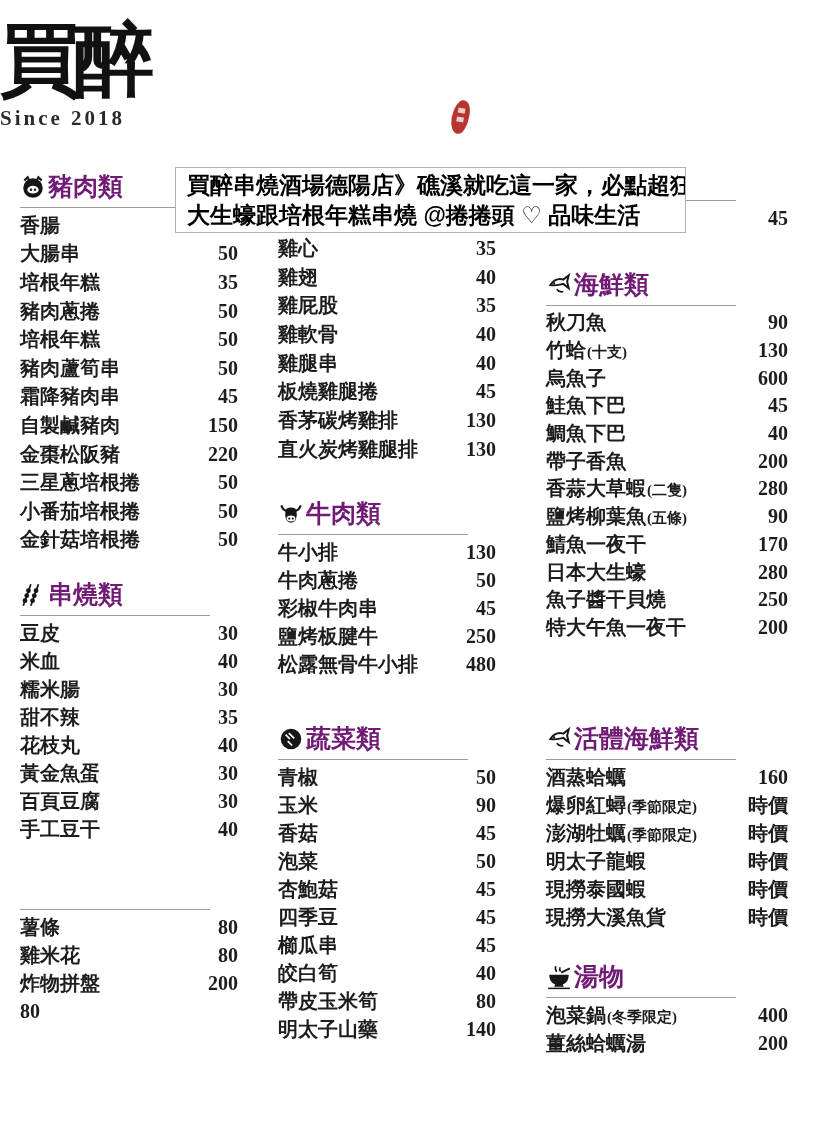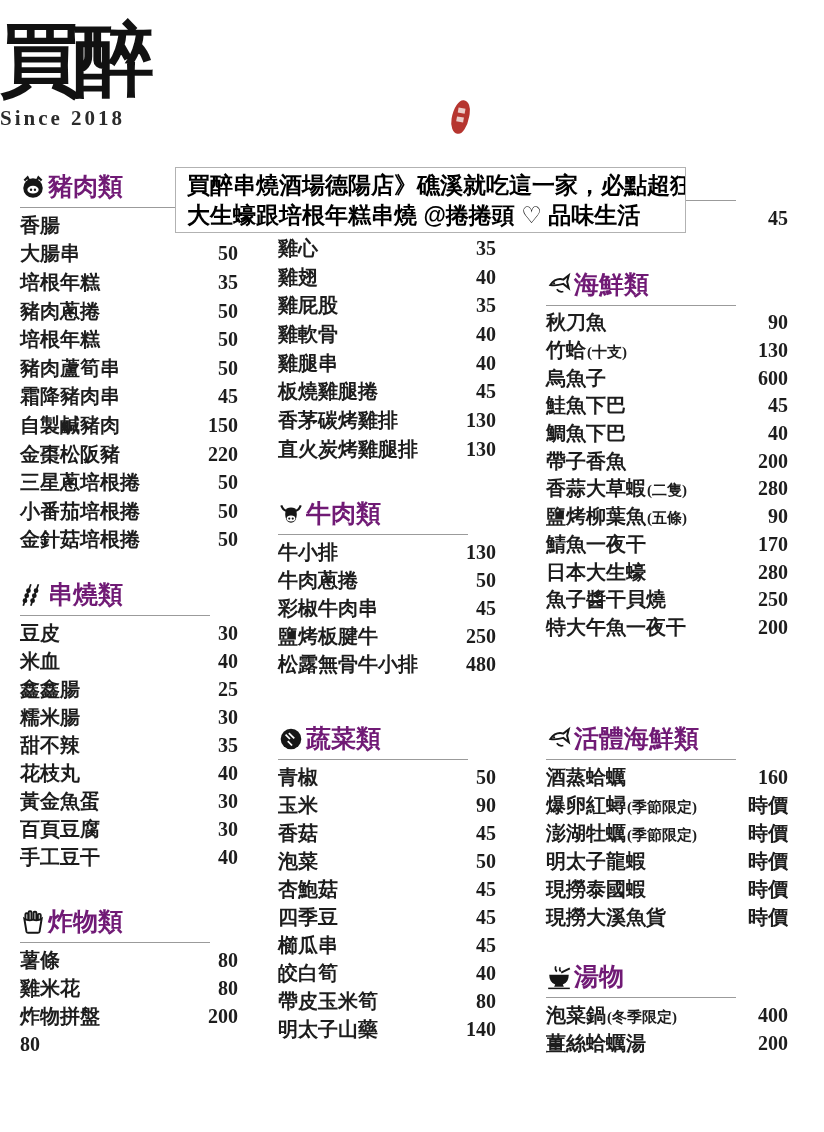--- a/index.html
+++ b/index.html
@@ -138,24 +138,20 @@
   <div class="sec-items" style="--rh:28px">
       <div class="menu-row">
         <span class="item-name">豆皮</span>
         <span class="item-price">30</span>
       </div>
       <div class="menu-row">
         <span class="item-name">米血</span>
         <span class="item-price">40</span>
       </div>
       <div class="menu-row">
-        <span class="item-name">鑫鑫腸</span>
-        <span class="item-price">25</span>
-      </div>
-      <div class="menu-row">
         <span class="item-name">糯米腸</span>
         <span class="item-price">30</span>
       </div>
       <div class="menu-row">
         <span class="item-name">甜不辣</span>
         <span class="item-price">35</span>
       </div>
       <div class="menu-row">
         <span class="item-name">花枝丸</span>
         <span class="item-price">40</span>
@@ -169,34 +165,20 @@
         <span class="item-price">30</span>
       </div>
       <div class="menu-row">
         <span class="item-name">手工豆干</span>
         <span class="item-price">40</span>
       </div>
     </div>
 </section>
 
 <section class="menu-section" style="left:20px;top:905px;width:218px">
-  <div class="sec-header">
-    <span class="sec-icon">
-      <svg viewBox="0 0 24 24">
-          <g stroke="#161616" stroke-width="1.8" fill="#fff">
-            <rect x="8" y="2" width="2.6" height="9" rx="1"></rect>
-            <rect x="12.5" y="2.5" width="2.6" height="9" rx="1"></rect>
-            <rect x="5" y="4" width="2.6" height="8" rx="1"></rect>
-            <rect x="16.5" y="4.5" width="2.6" height="8" rx="1"></rect>
-            <path d="M4 9 L6 21 Q6.3 22 7.5 22 L16.5 22 Q17.7 22 18 21 L20 9 Q16 11.5 12 9.8 Q8 11.5 4 9 Z"></path>
-          </g>
-        </svg>
-    </span>
-    <span class="sec-title">炸物類</span>
-  </div>
   <div class="sec-underline"></div>
   <div class="sec-items" style="--rh:28px">
       <div class="menu-row">
         <span class="item-name">薯條</span>
         <span class="item-price">80</span>
       </div>
       <div class="menu-row">
         <span class="item-name">雞米花</span>
         <span class="item-price">80</span>
       </div>

